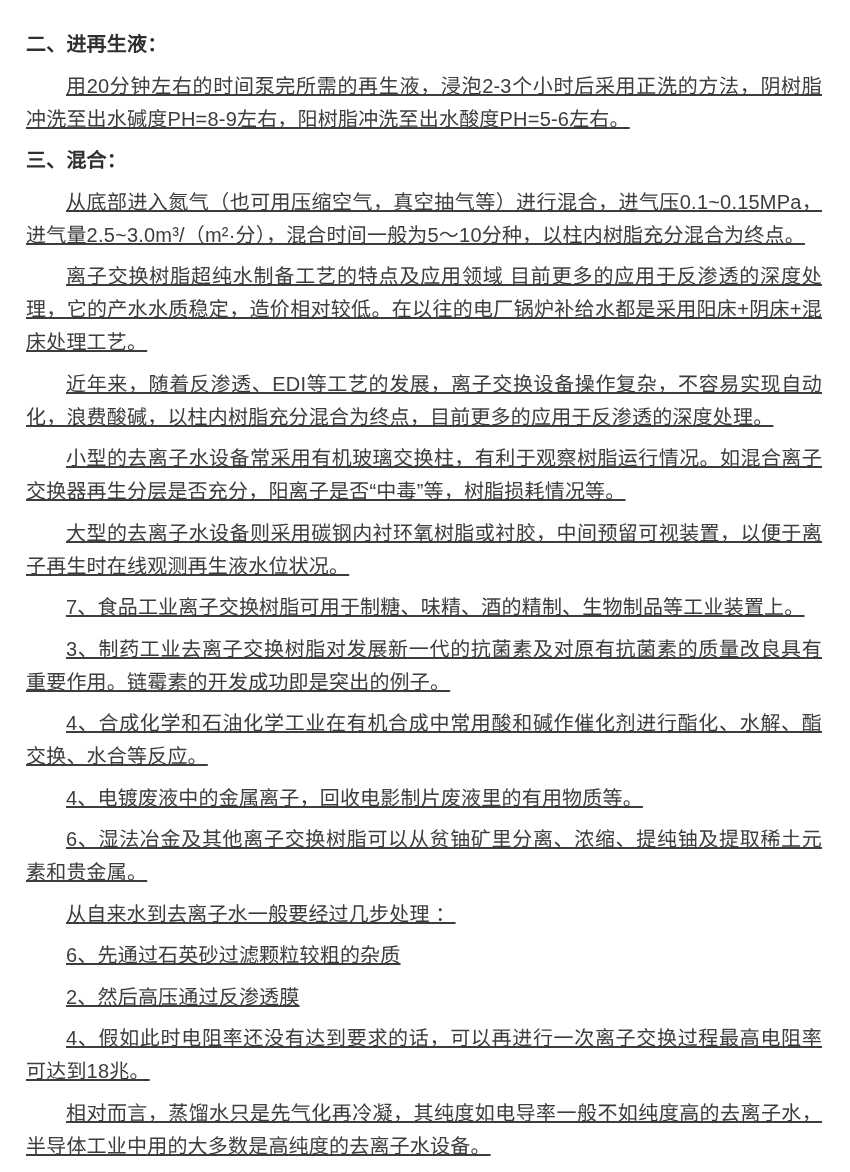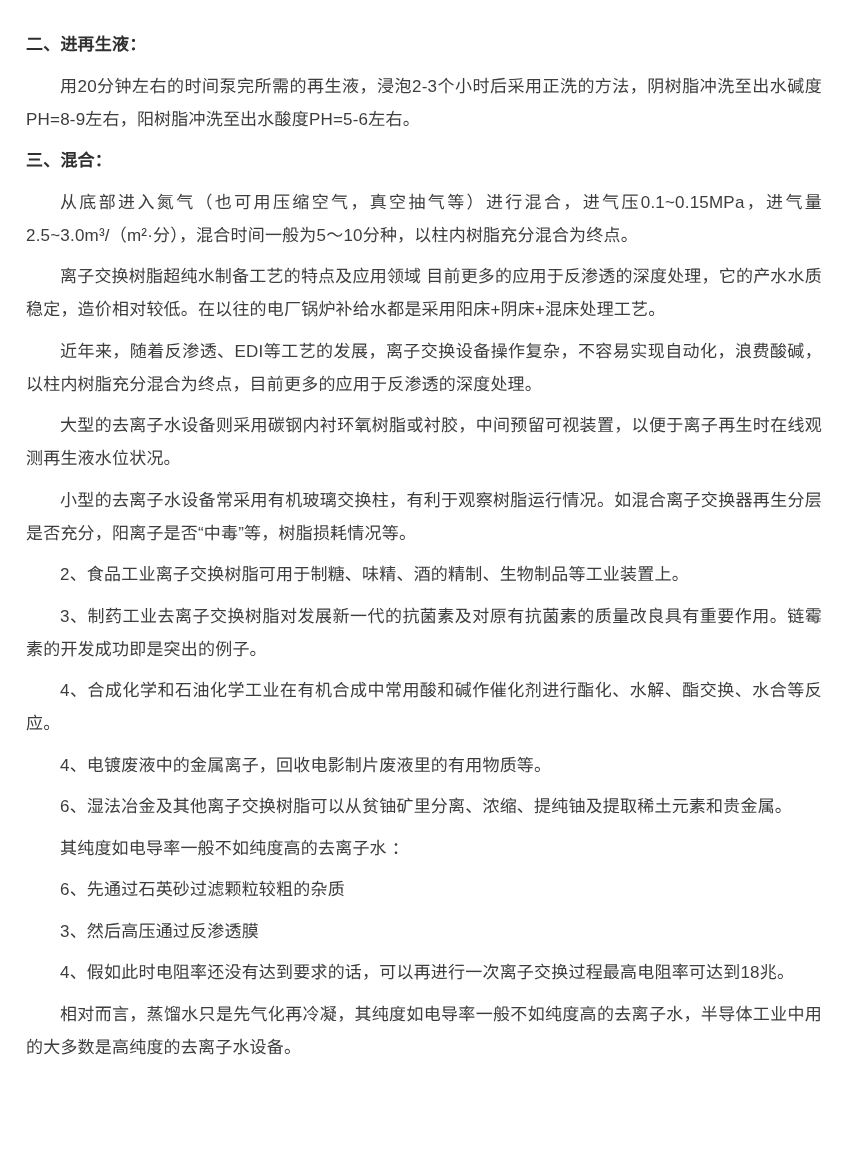--- a/index.html
+++ b/index.html
@@ -16,53 +16,54 @@
     overflow:hidden;
   }
   .doc{
     box-sizing:border-box;
     width:850px;
     min-height:1172px;
     padding:28px 28px 10px 26px;
   }
   .doc p, .doc h2{
     margin:0 0 8.5px 0;
-    font-size:17px;
+    font-size:20px;
     line-height:33px;
     letter-spacing:0.2px;
   }
   .heading{
     color:var(--heading);
     font-weight:bold;
     text-indent:0;
     text-align:left;
   }
   .para{
     color:var(--text);
     font-weight:normal;
     text-indent:2em;
     text-align:justify;
     text-justify:inter-ideograph;
+    text-decoration:underline;
   }
 </style>
 </head>
 <body>
 
 <div class="doc">
   <h2 class="heading">二、进再生液：</h2>
   <p class="para">用20分钟左右的时间泵完所需的再生液，浸泡2-3个小时后采用正洗的方法，阴树脂冲洗至出水碱度PH=8-9左右，阳树脂冲洗至出水酸度PH=5-6左右。</p>
   <h2 class="heading">三、混合：</h2>
   <p class="para">从底部进入氮气（也可用压缩空气，真空抽气等）进行混合，进气压0.1~0.15MPa，进气量2.5~3.0m³/（m²·分），混合时间一般为5～10分种，以柱内树脂充分混合为终点。</p>
   <p class="para">离子交换树脂超纯水制备工艺的特点及应用领域 目前更多的应用于反渗透的深度处理，它的产水水质稳定，造价相对较低。在以往的电厂锅炉补给水都是采用阳床+阴床+混床处理工艺。</p>
   <p class="para">近年来，随着反渗透、EDI等工艺的发展，离子交换设备操作复杂，不容易实现自动化，浪费酸碱，以柱内树脂充分混合为终点，目前更多的应用于反渗透的深度处理。</p>
+  <p class="para">小型的去离子水设备常采用有机玻璃交换柱，有利于观察树脂运行情况。如混合离子交换器再生分层是否充分，阳离子是否“中毒”等，树脂损耗情况等。</p>
   <p class="para">大型的去离子水设备则采用碳钢内衬环氧树脂或衬胶，中间预留可视装置，以便于离子再生时在线观测再生液水位状况。</p>
-  <p class="para">小型的去离子水设备常采用有机玻璃交换柱，有利于观察树脂运行情况。如混合离子交换器再生分层是否充分，阳离子是否“中毒”等，树脂损耗情况等。</p>
-  <p class="para">2、食品工业离子交换树脂可用于制糖、味精、酒的精制、生物制品等工业装置上。</p>
+  <p class="para">7、食品工业离子交换树脂可用于制糖、味精、酒的精制、生物制品等工业装置上。</p>
   <p class="para">3、制药工业去离子交换树脂对发展新一代的抗菌素及对原有抗菌素的质量改良具有重要作用。链霉素的开发成功即是突出的例子。</p>
   <p class="para">4、合成化学和石油化学工业在有机合成中常用酸和碱作催化剂进行酯化、水解、酯交换、水合等反应。</p>
   <p class="para">4、电镀废液中的金属离子，回收电影制片废液里的有用物质等。</p>
   <p class="para">6、湿法冶金及其他离子交换树脂可以从贫铀矿里分离、浓缩、提纯铀及提取稀土元素和贵金属。</p>
-  <p class="para">其纯度如电导率一般不如纯度高的去离子水 ：</p>
+  <p class="para">从自来水到去离子水一般要经过几步处理 ：</p>
   <p class="para">6、先通过石英砂过滤颗粒较粗的杂质</p>
-  <p class="para">3、然后高压通过反渗透膜</p>
+  <p class="para">2、然后高压通过反渗透膜</p>
   <p class="para">4、假如此时电阻率还没有达到要求的话，可以再进行一次离子交换过程最高电阻率可达到18兆。</p>
   <p class="para">相对而言，蒸馏水只是先气化再冷凝，其纯度如电导率一般不如纯度高的去离子水，半导体工业中用的大多数是高纯度的去离子水设备。</p>
 </div>
 
 </body></html>

